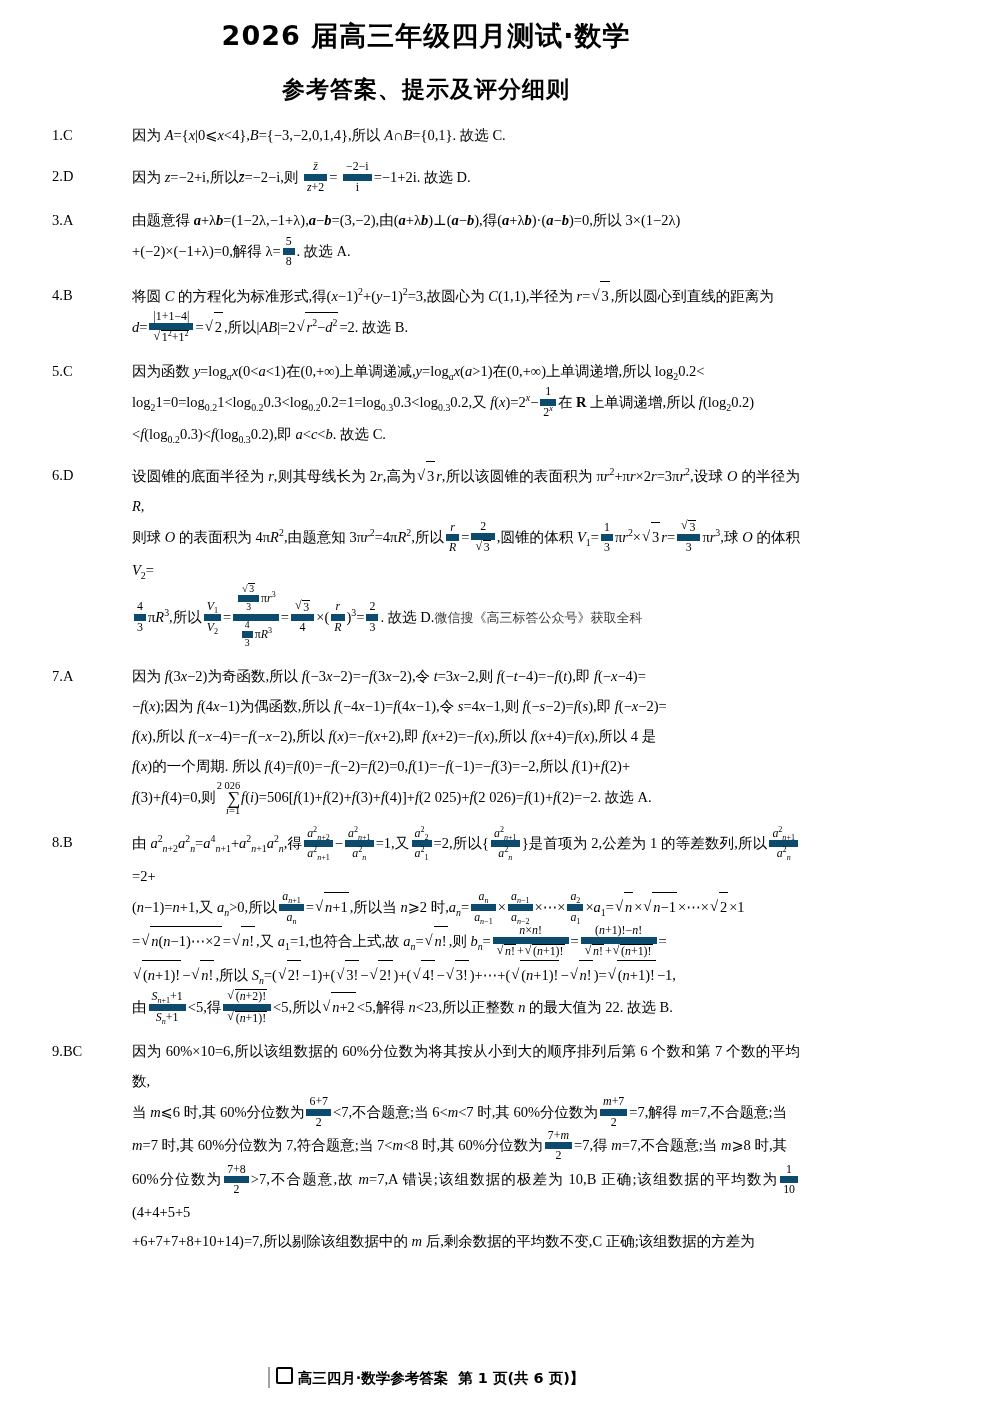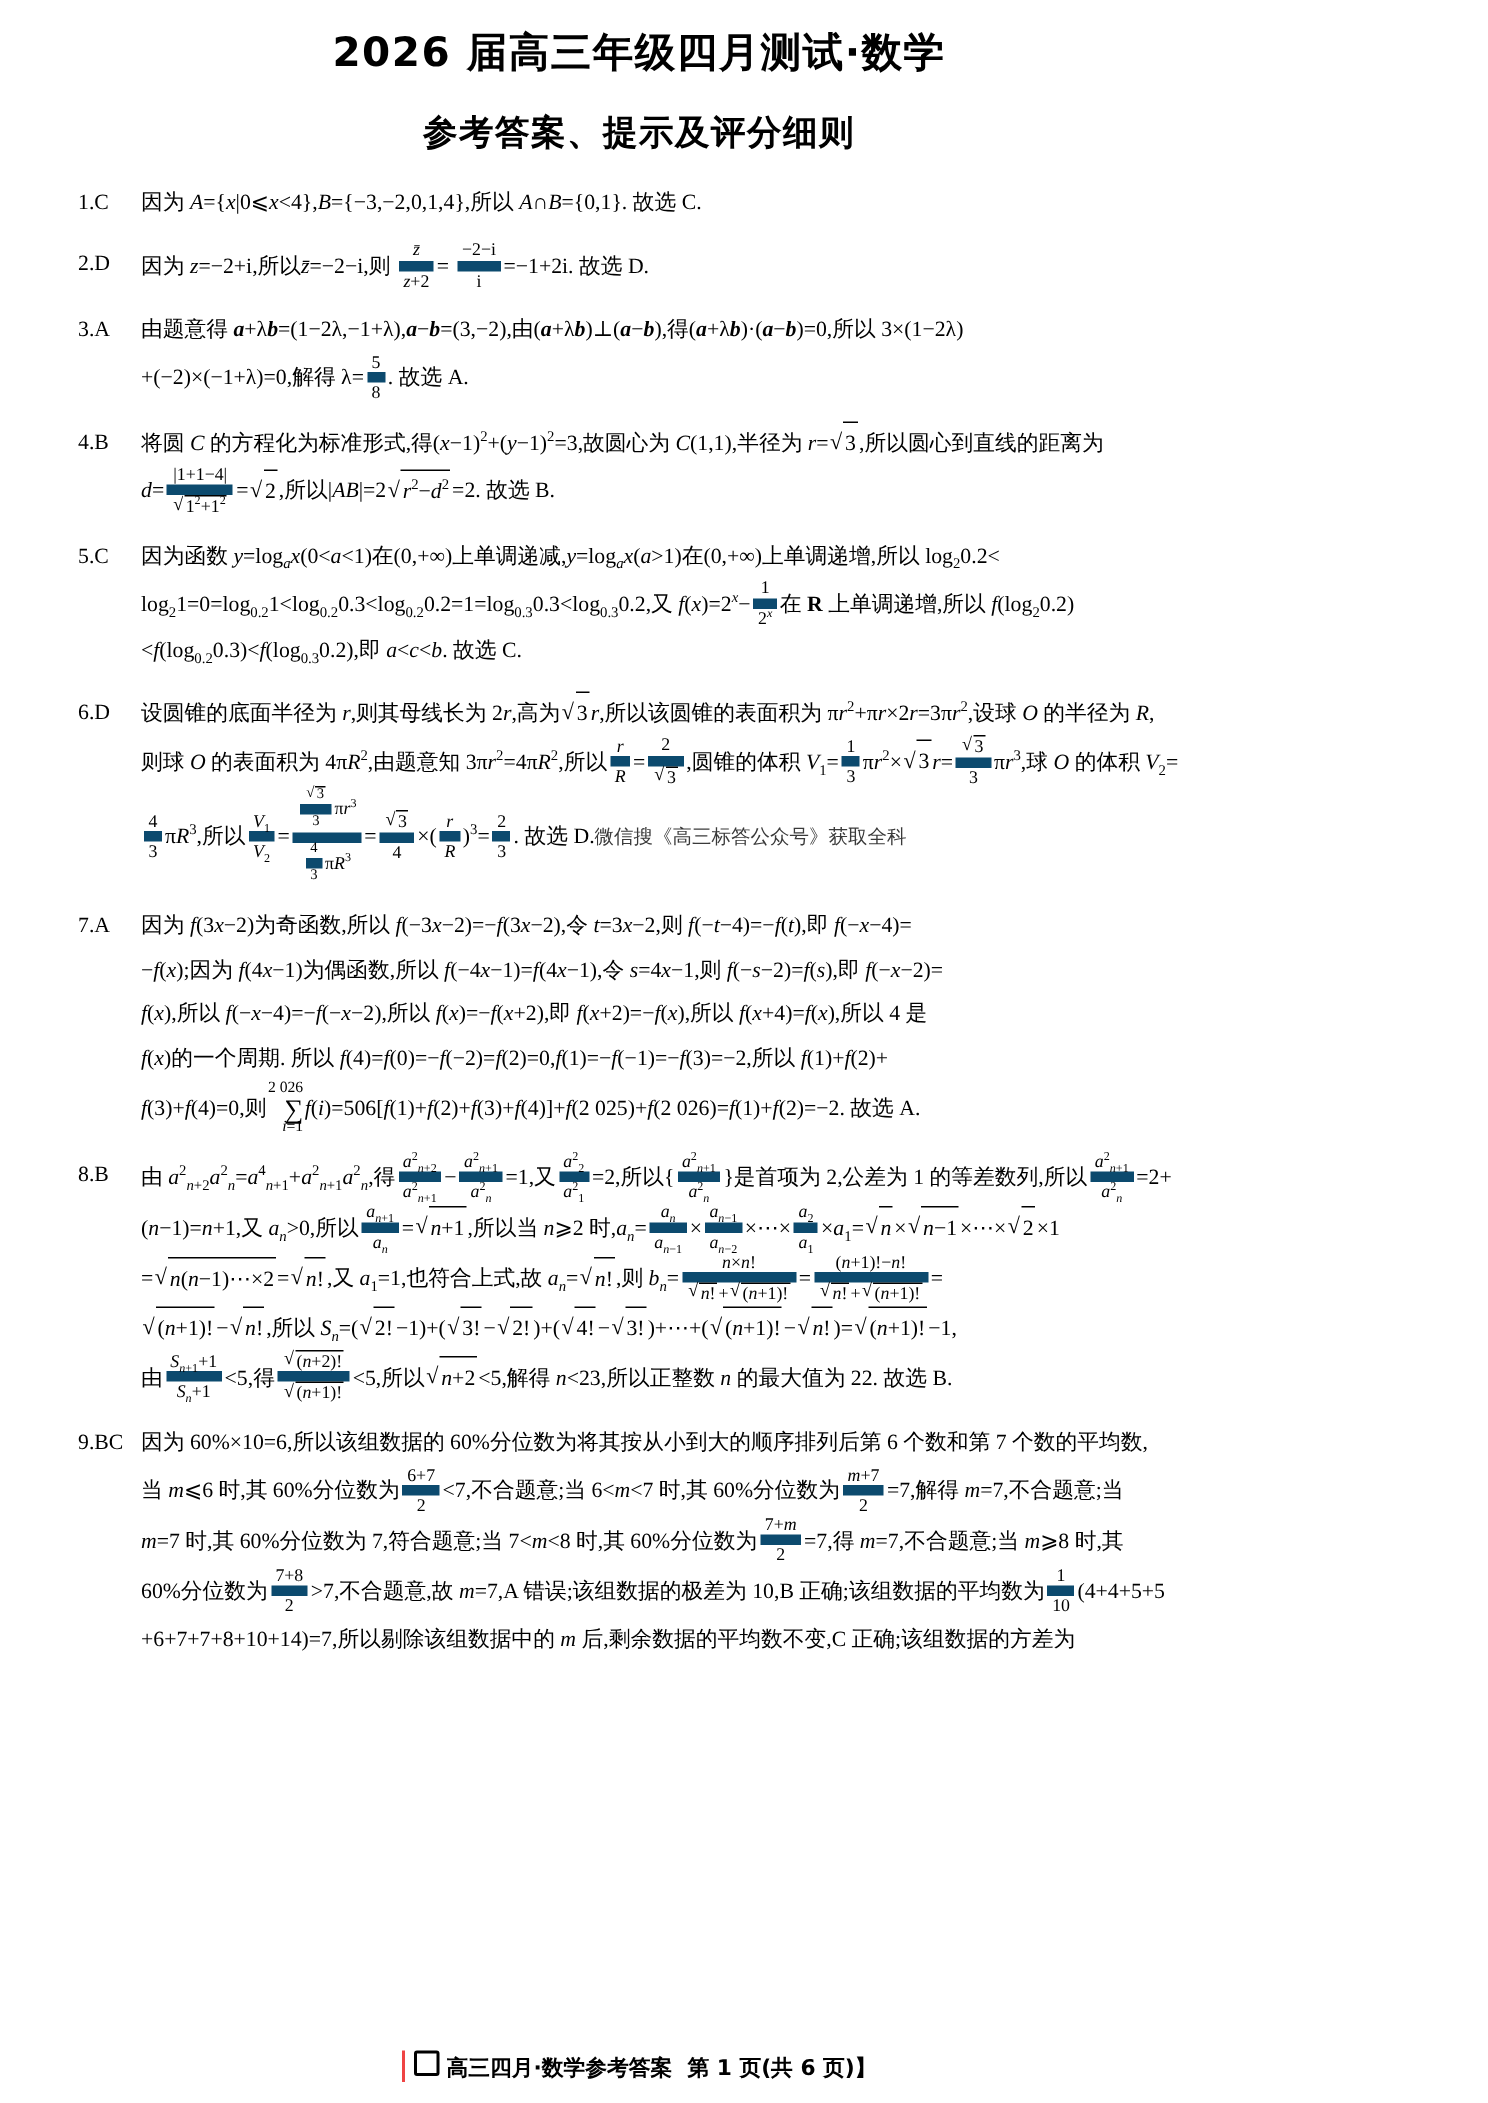--- a/index.html
+++ b/index.html
@@ -41,20 +41,21 @@
   }
   .answers {
     margin-top: 6px;
   }
   .item {
     display: flex;
     align-items: flex-start;
     margin-bottom: 11px;
     font-size: 14.5px;
     line-height: 2.05;
+    gap: 38px;
   }
   .item-label {
     flex: 0 0 42px;
     text-align: left;
     white-space: nowrap;
     font-size: 14.5px;
     line-height: 2.05;
   }
   .item-body {
     flex: 1 1 auto;
@@ -120,21 +121,21 @@
     left: 0;
     right: 0;
     bottom: 14px;
     text-align: center;
     font-family: "DejaVu Sans", "Liberation Sans", sans-serif;
     font-weight: bold;
     font-size: 14.5px;
   }
   .footer .fbox {
     display: inline-block;
-    border-left: 2px solid #ef4444;
+    border-left: 2px solid #a3a3a3;
     padding-left: 6px;
   }
   .footer .mark {
     display: inline-block;
     width: 13px;
     height: 13px;
     border: 2px solid #000;
     border-radius: 2px;
     margin-right: 5px;
     vertical-align: -1px;

